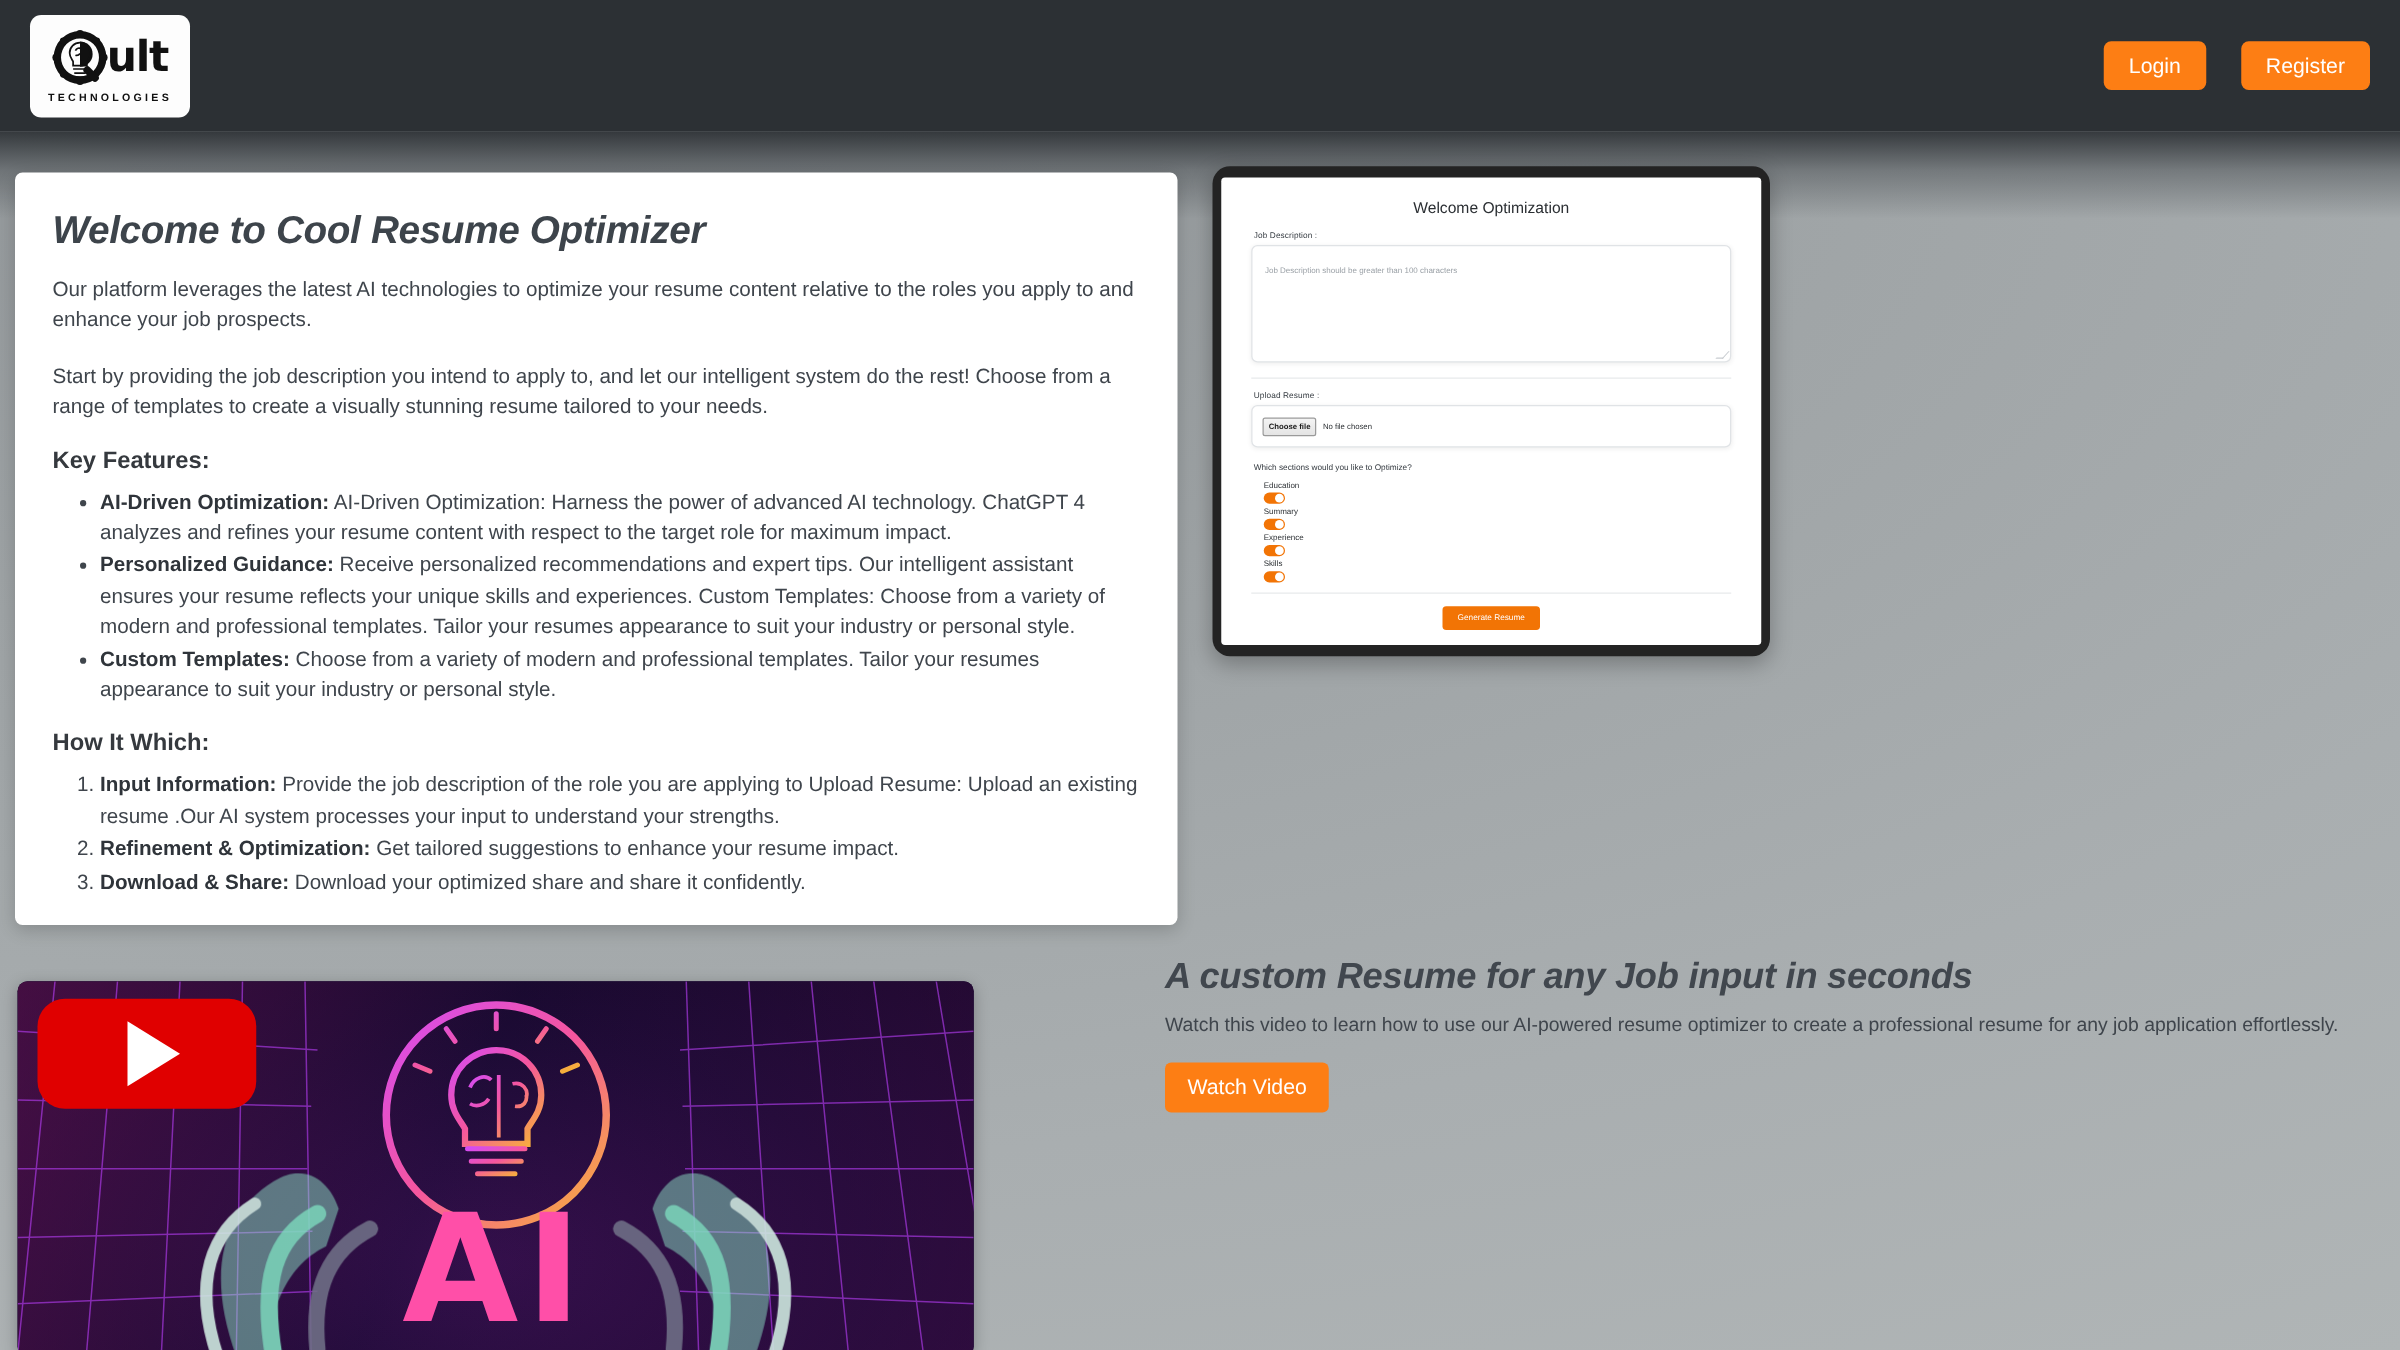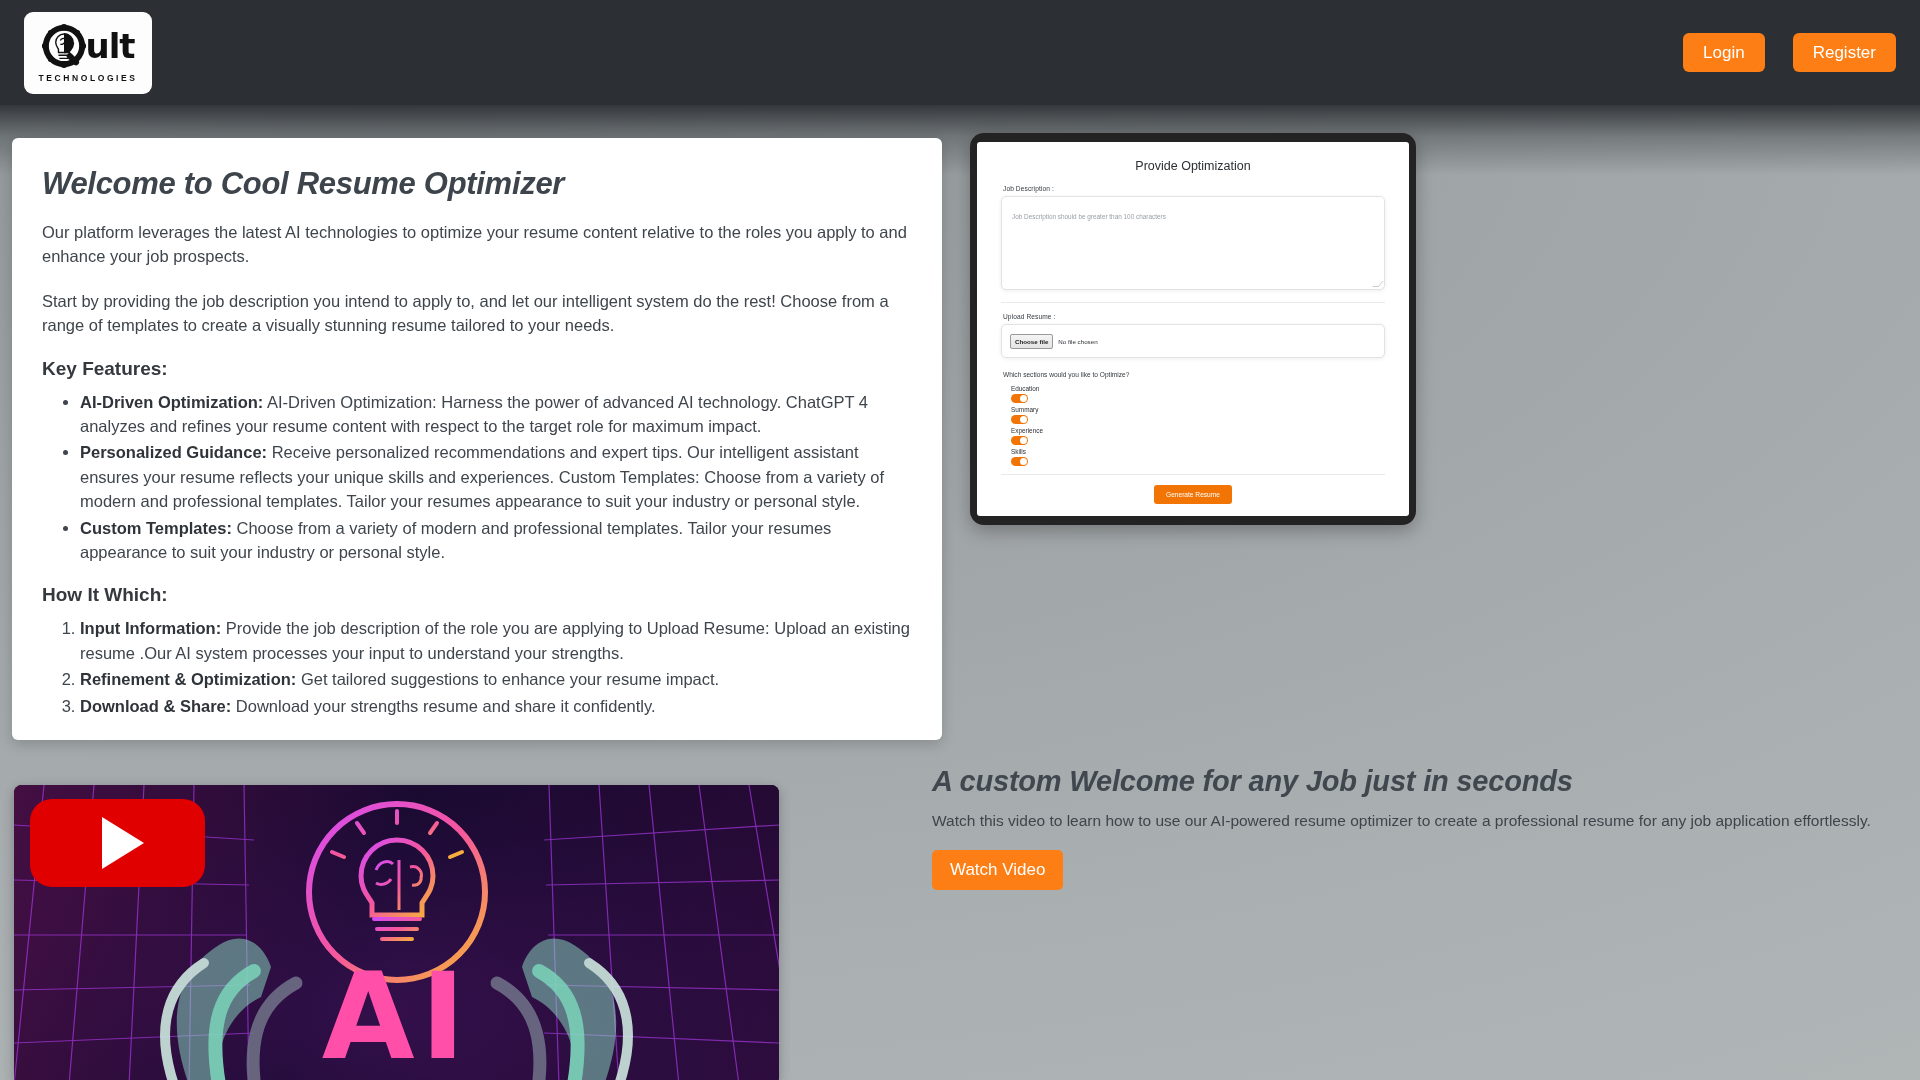--- a/index.html
+++ b/index.html
@@ -349,28 +349,28 @@
   <ul>
     <li><b>AI-Driven Optimization:</b><span> AI-Driven Optimization: Harness the power of advanced AI technology. ChatGPT 4 analyzes and refines your resume content with respect to the target role for maximum impact.</span></li>
     <li><b>Personalized Guidance:</b><span> Receive personalized recommendations and expert tips. Our intelligent assistant ensures your resume reflects your unique skills and experiences. Custom Templates: Choose from a variety of modern and professional templates. Tailor your resumes appearance to suit your industry or personal style.</span></li>
     <li><b>Custom Templates:</b><span> Choose from a variety of modern and professional templates. Tailor your resumes appearance to suit your industry or personal style.</span></li>
   </ul>
 
   <h3>How It Which:</h3>
   <ol>
     <li><b>Input Information:</b><span> Provide the job description of the role you are applying to Upload Resume: Upload an existing resume .Our AI system processes your input to understand your strengths.</span></li>
     <li><b>Refinement &amp; Optimization:</b><span> Get tailored suggestions to enhance your resume impact.</span></li>
-    <li><b>Download &amp; Share:</b><span> Download your strengths resume and share it confidently.</span></li>
+    <li><b>Download &amp; Share:</b><span> Download your optimized share and share it confidently.</span></li>
   </ol>
 </div>
 
 <div class="device">
   <div class="device-screen">
 
-    <div class="rs-title">Provide Optimization</div>
+    <div class="rs-title">Welcome Optimization</div>
 
     <div class="rs-label">Job Description :</div>
     <div class="rs-textarea">
       <span class="ph">Job Description should be greater than 100 characters</span>
       <span class="grip"></span>
     </div>
 
     <div class="rs-divider"></div>
 
     <div class="rs-label">Upload Resume :</div>
@@ -446,16 +446,16 @@
   </svg>
 
   <div class="ai-text">AI</div>
 
   <div class="yt-btn">
     <span class="tri"></span>
   </div>
 </div>
 
 <div class="promo">
-  <h2>A custom Welcome for any Job just in seconds</h2>
+  <h2>A custom Resume for any Job input in seconds</h2>
   <p>Watch this video to learn how to use our AI-powered resume optimizer to create a professional resume for any job application effortlessly.</p>
   <button class="btn-watch">Watch Video</button>
 </div>
 
 </body></html>

